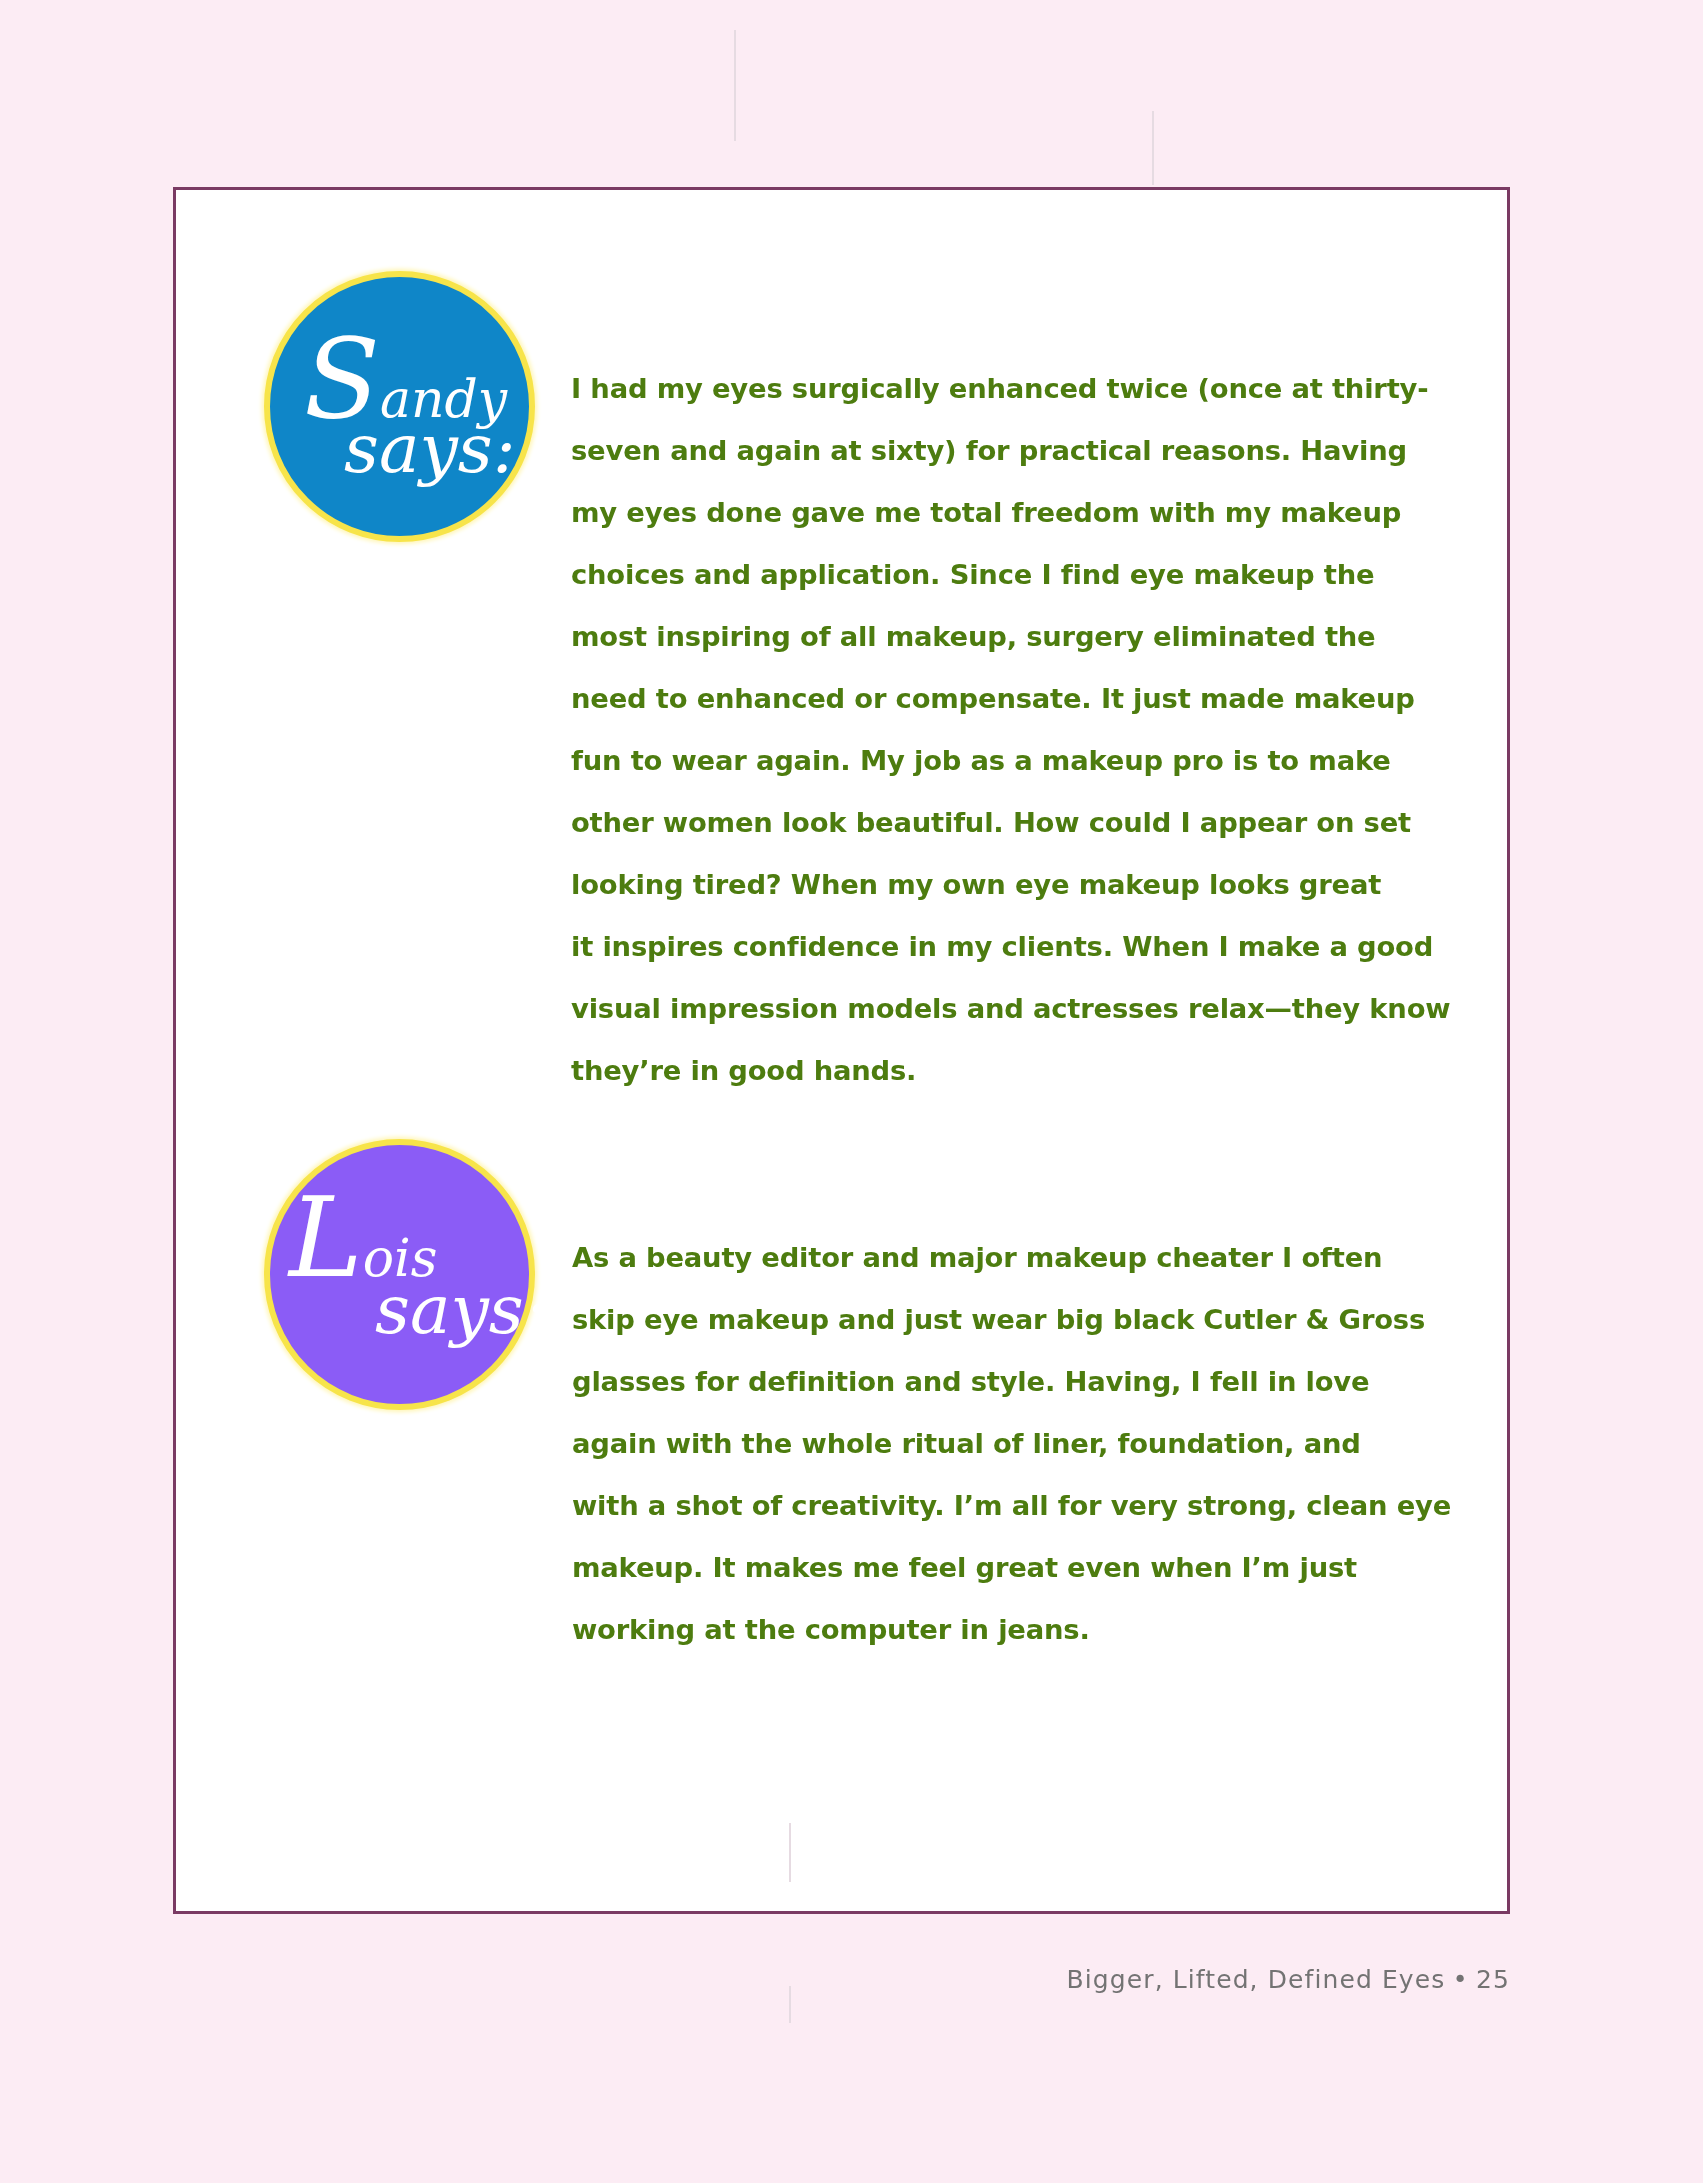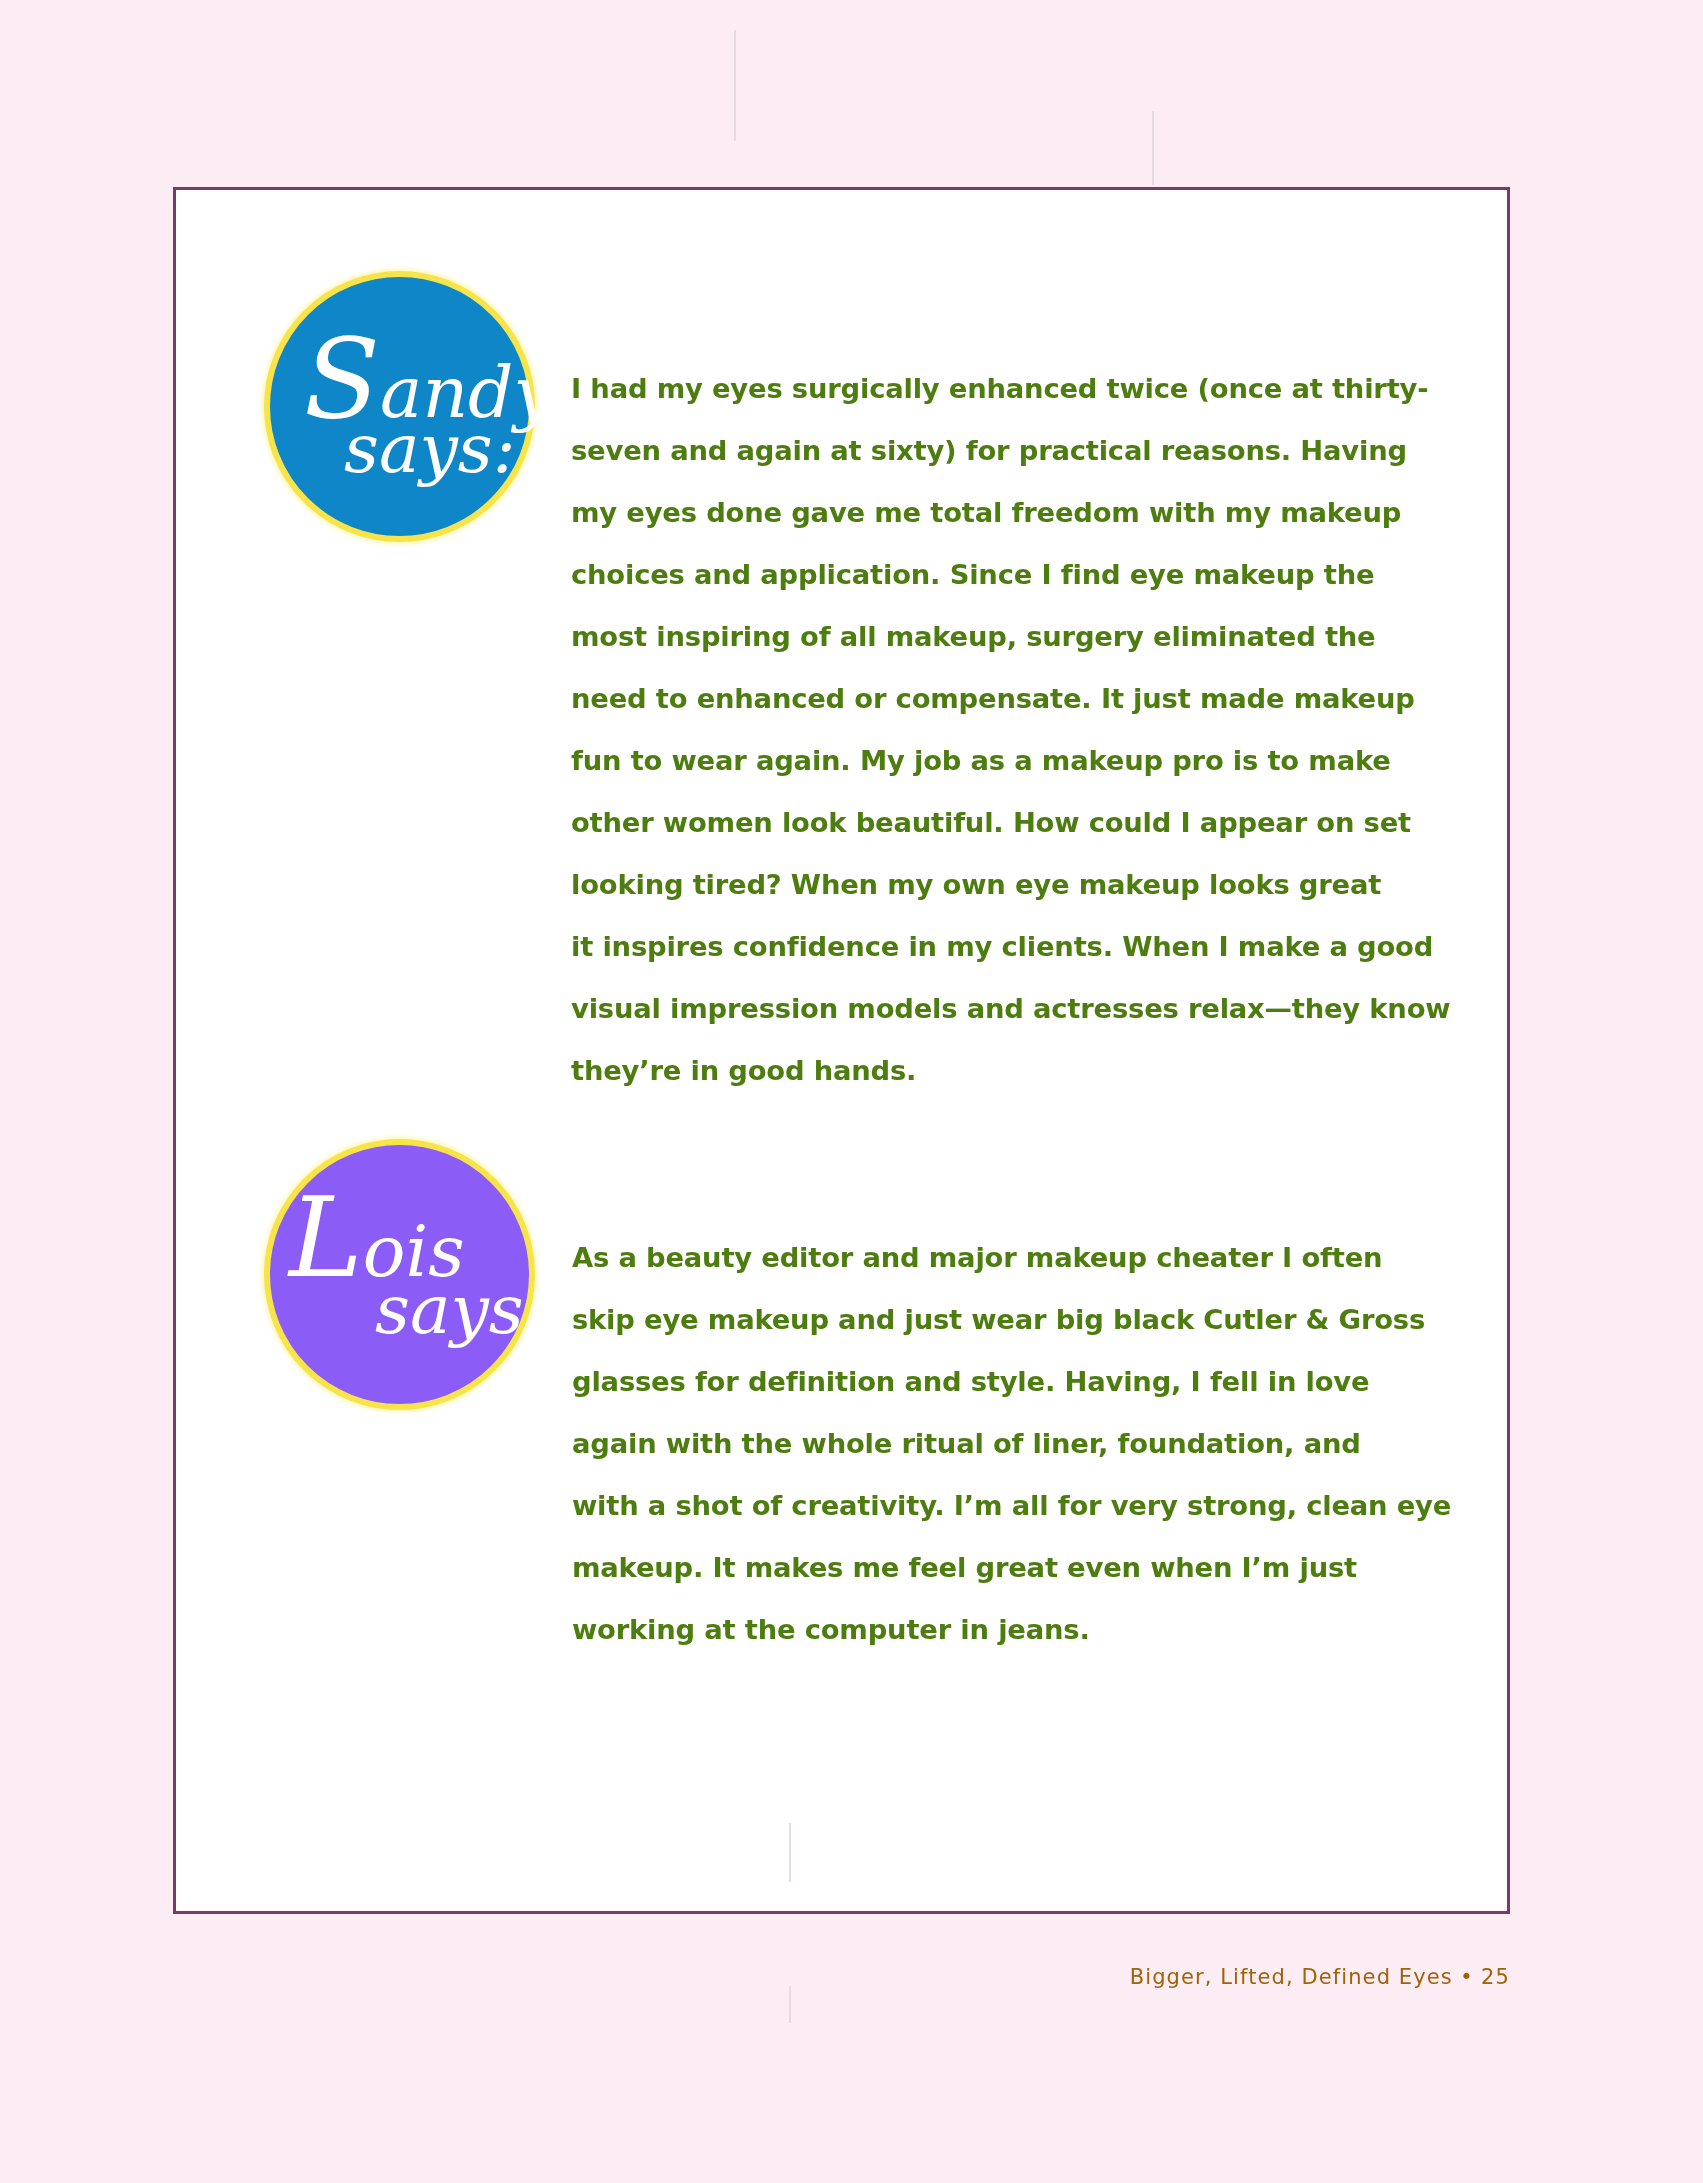--- a/index.html
+++ b/index.html
@@ -32,21 +32,21 @@
     font-family:"DejaVu Serif", serif;
     font-style:italic;
     color:#ffffff;
     white-space:nowrap;
   }
   .badge .initial {
     font-size:111px;
     line-height:1;
   }
   .badge .rest {
-    font-size:71px;
+    font-size:52px;
     margin-top:24px;
   }
   .badge-sandy .line1 { left:34px; top:46px; }
   .badge-sandy .line2 { left:74px; top:132px; font-size:68px; }
   .badge-lois .line1 { left:19px; top:37px; }
   .badge-lois .line2 { left:105px; top:125px; font-size:68px; }
 
   .quote {
     position:absolute;
     width:781px;
@@ -65,22 +65,22 @@
     text-align:justify;
     text-align-last:justify;
     white-space:nowrap;
   }
   .quote .line.last { text-align-last:left; }
 
   .footer {
     position:absolute;
     right:194px; top:1965px;
     font-family:"DejaVu Sans", sans-serif;
-    font-size:21px;
-    color:#a16207;
+    font-size:25px;
+    color:#737373;
     letter-spacing:1.1px;
   }
   .footer .bullet { margin:0 7.4px; }
 
   .speck {
     position:absolute;
     background:#e6dbe2;
   }
 </style>
 </head>

